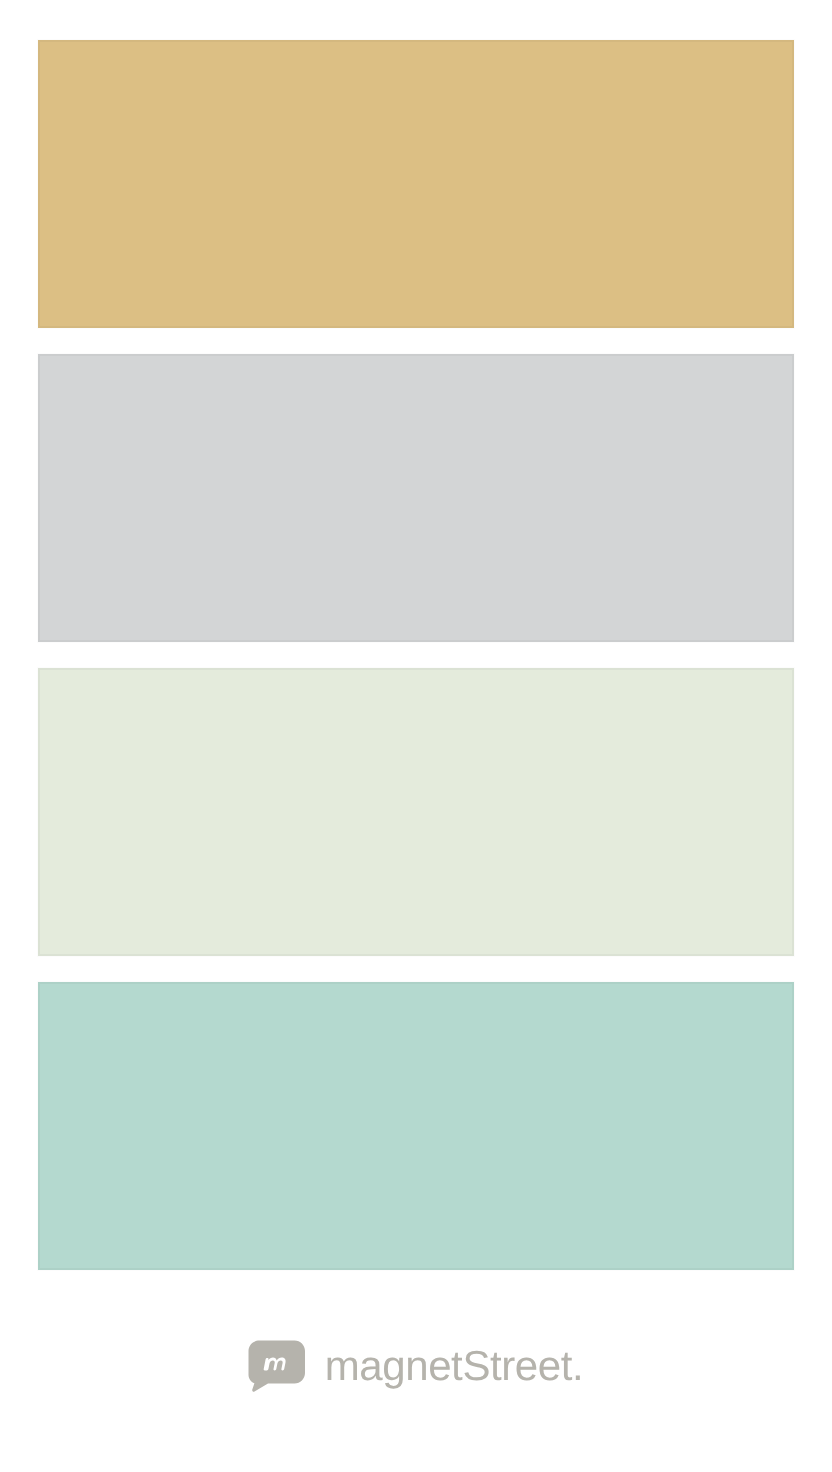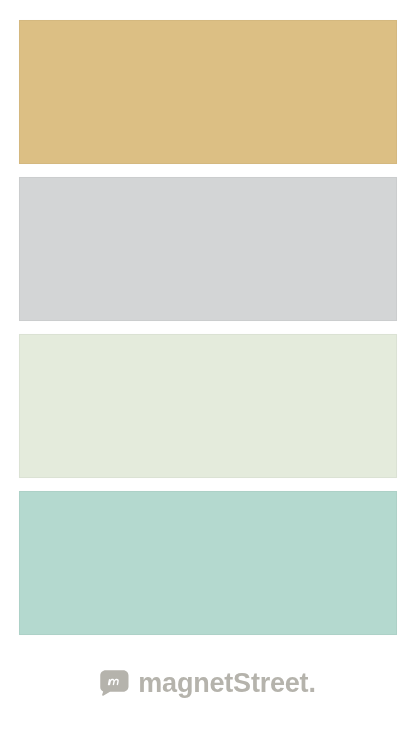--- a/index.html
+++ b/index.html
@@ -55,22 +55,22 @@
 
   #brand-logo-mark {
     width: 29px;
     height: 26px;
     display: block;
     flex: 0 0 auto;
   }
 
   #brand-wordmark {
     font-family: "Liberation Sans", sans-serif;
-    font-size: 27px;
-    font-weight: 700;
+    font-size: 21px;
+    font-weight: 400;
     letter-spacing: -0.2px;
     color: #b5b3ac;
     line-height: 1;
     white-space: nowrap;
     user-select: none;
   }
 </style>
 </head>
 <body style="background-color: rgb(255, 255, 255);">
 

